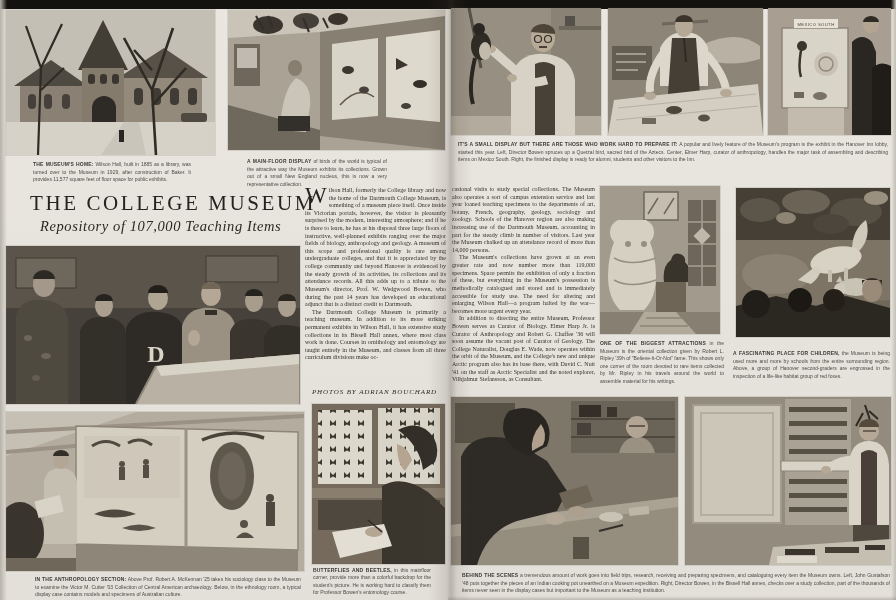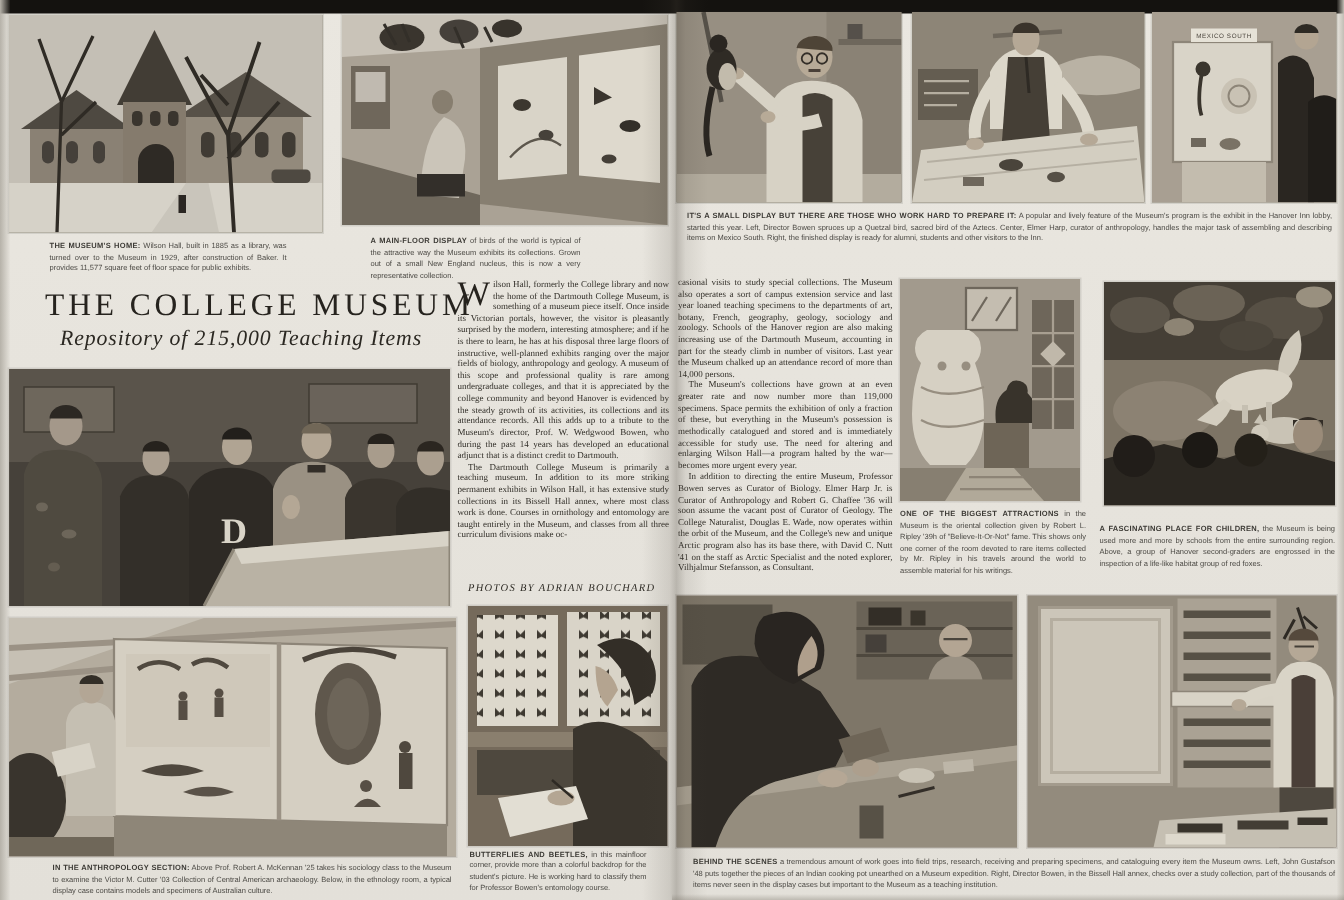--- a/index.html
+++ b/index.html
@@ -98,21 +98,21 @@
   <p class="cap" style="left:33px;top:161px;width:158px;">
     <b>THE MUSEUM'S HOME:</b>
     <span>Wilson Hall, built in 1885 as a library, was turned over to the Museum in 1929, after construction of Baker. It provides 11,577 square feet of floor space for public exhibits.</span>
   </p>
   <p class="cap" style="left:247px;top:158px;width:140px;">
     <b>A MAIN-FLOOR DISPLAY</b>
     <span>of birds of the world is typical of the attractive way the Museum exhibits its collections. Grown out of a small New England nucleus, this is now a very representative collection.</span>
   </p>
 
   <h1 class="title" style="margin:0;font-weight:500;">THE COLLEGE MUSEUM</h1>
-  <div class="subtitle">Repository of 215,000 Teaching Items</div>
+  <div class="subtitle">Repository of 107,000 Teaching Items</div>
 
   <div class="col" style="left:305px;top:187px;width:141px;">
     <p class="dropcap">Wilson Hall, formerly the College library and now the home of the Dartmouth College Museum, is something of a museum piece itself. Once inside its Victorian portals, however, the visitor is pleasantly surprised by the modern, interesting atmosphere; and if he is there to learn, he has at his disposal three large floors of instructive, well-planned exhibits ranging over the major fields of biology, anthropology and geology. A museum of this scope and professional quality is rare among undergraduate colleges, and that it is appreciated by the college community and beyond Hanover is evidenced by the steady growth of its activities, its collections and its attendance records. All this adds up to a tribute to the Museum's director, Prof. W. Wedgwood Bowen, who during the past 14 years has developed an educational adjunct that is a distinct credit to Dartmouth.</p>
     <p>The Dartmouth College Museum is primarily a teaching museum. In addition to its more striking permanent exhibits in Wilson Hall, it has extensive study collections in its Bissell Hall annex, where most class work is done. Courses in ornithology and entomology are taught entirely in the Museum, and classes from all three curriculum divisions make oc-</p>
   </div>
 
   <p class="credit">PHOTOS BY ADRIAN BOUCHARD</p>
 
   <div class="photo" style="left:6px;top:246px;width:294px;height:158px;">
     <svg viewBox="0 0 294 158" preserveAspectRatio="none">

